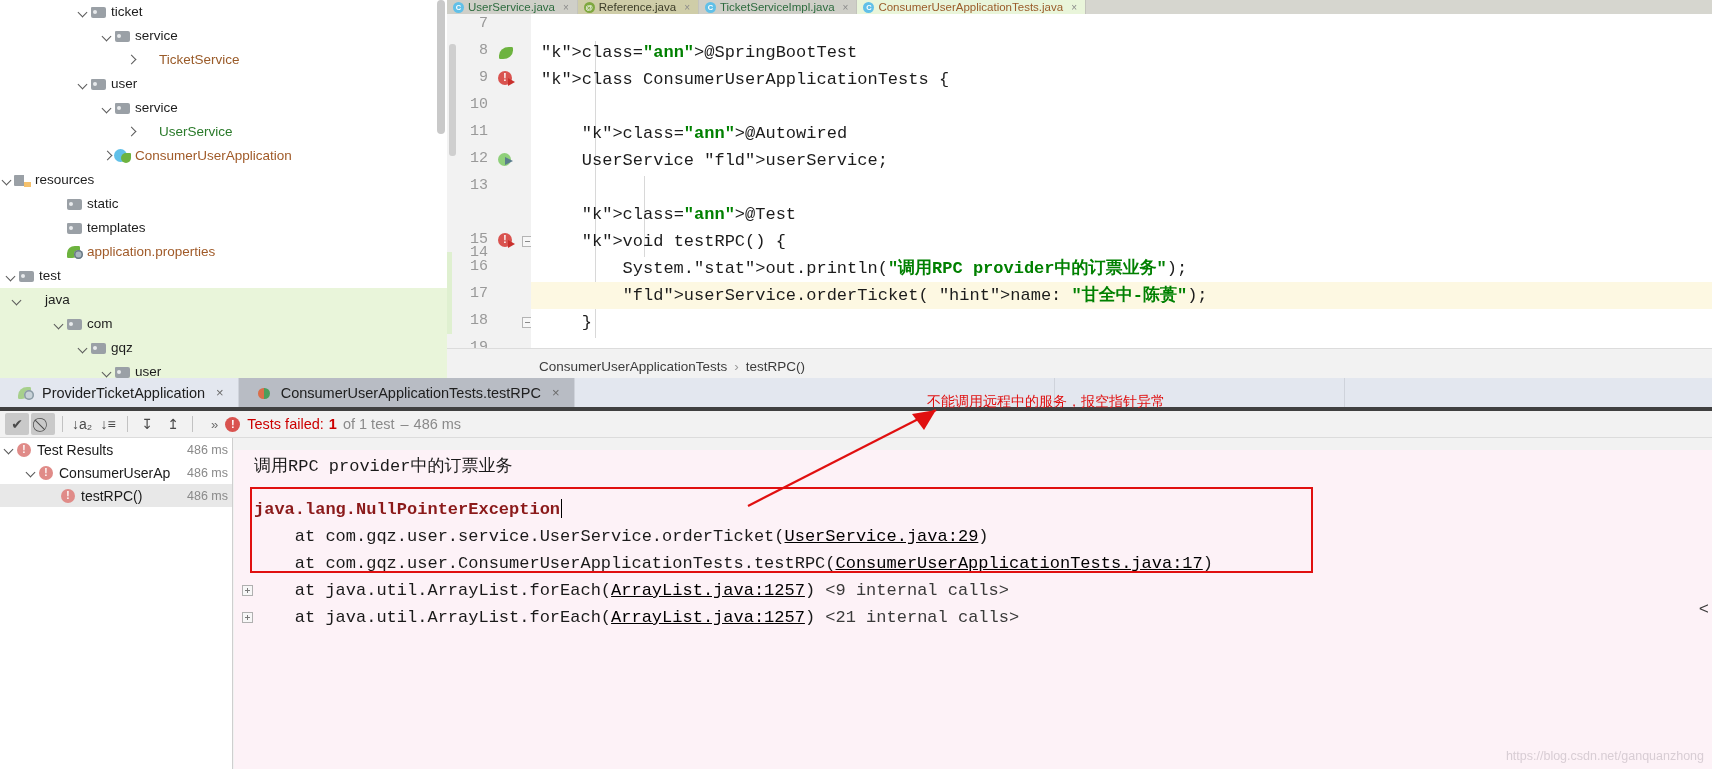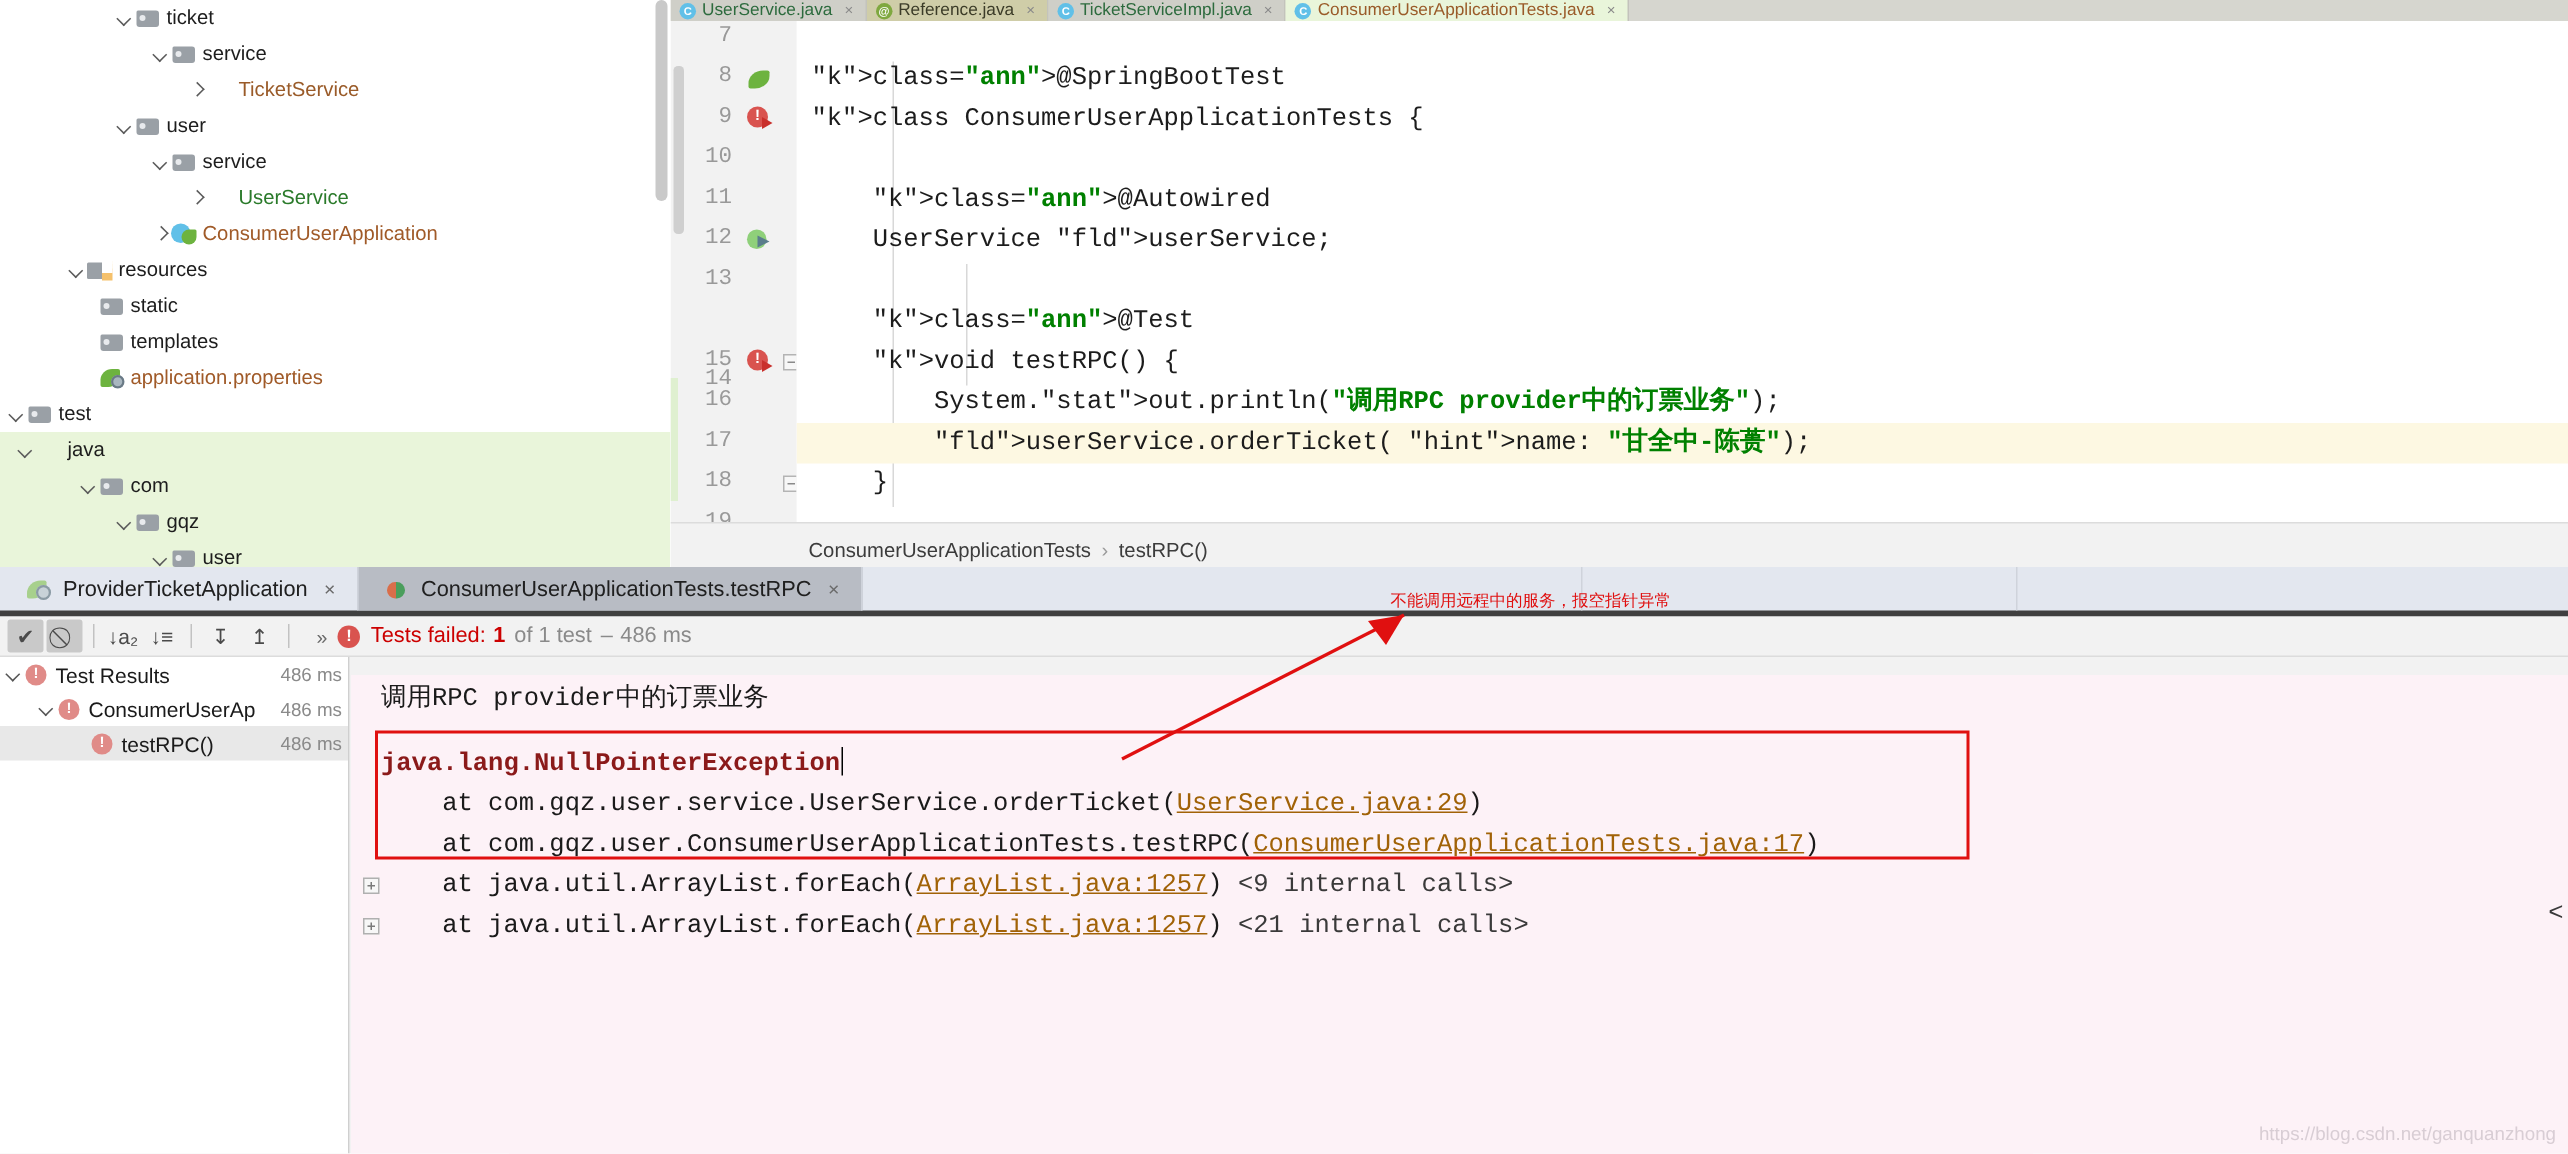--- a/index.html
+++ b/index.html
@@ -310,40 +310,40 @@
   #console {
     position: absolute; left: 234px; top: 72px; width: 1478px; height: 331px;
     background: #fdf2f7; overflow: hidden;
     font-family: "Liberation Mono", monospace; font-size: 17px;
   }
   .conline {
     position: absolute; left: 0; height: 27px; line-height: 27px;
     white-space: pre; color: #1a1a1a;
   }
   .exc { color: #8b1a1a; font-weight: bold; }
-  .lnk { color: #a16207; text-decoration: underline; }
+  .lnk { color: #000000; text-decoration: underline; }
   .internal { color: #3a3a3a; }
   .caret {
     display: inline-block; width: 1px; height: 19px; background: #000;
     vertical-align: -4px; margin-left: 1px;
   }
   .foldbox {
     position: absolute; left: 8px; width: 11px; height: 11px;
     border: 1px solid #b0b0b0; background: #f7f7f7;
   }
   .foldbox::before {
     content: ""; position: absolute; left: 2px; top: 4px; width: 5px; height: 1px; background: #7a7a7a;
   }
   .foldbox::after {
     content: ""; position: absolute; left: 4px; top: 2px; width: 1px; height: 5px; background: #7a7a7a;
   }
 
   
   #annot-text {
-    position: absolute; left: 927px; top: 393px; font-size: 11px;
+    position: absolute; left: 927px; top: 393px; font-size: 14px;
     color: #e01010; white-space: nowrap;
     font-family: "DejaVu Sans", sans-serif;
   }
   #red-box {
     position: absolute; left: 250px; top: 487px; width: 1063px; height: 86px;
     border: 2px solid #e01010; pointer-events: none;
   }
   #annot-arrow { position: absolute; left: 740px; top: 400px; width: 210px; height: 110px; }
 
   #watermark {
@@ -390,21 +390,21 @@
         <div class="tree-row" style="padding-left: 124px;">
           <span class="chev right"></span>
           <span class="ico cls"></span>
           <span class="tlabel c-green">UserService</span>
         </div>
         <div class="tree-row" style="padding-left: 100px;">
           <span class="chev right"></span>
           <span class="ico springcls"></span>
           <span class="tlabel c-orange">ConsumerUserApplication</span>
         </div>
-        <div class="tree-row" style="padding-left: 28px; margin-left: 16px;">
+        <div class="tree-row" style="">
           <span class="chev down"></span>
           <span class="ico res"></span>
           <span class="tlabel c-dark">resources</span>
         </div>
         <div class="tree-row" style="padding-left: 52px;">
           <span class="chev "></span>
           <span class="ico folder"></span>
           <span class="tlabel c-dark">static</span>
         </div>
         <div class="tree-row" style="padding-left: 52px;">

